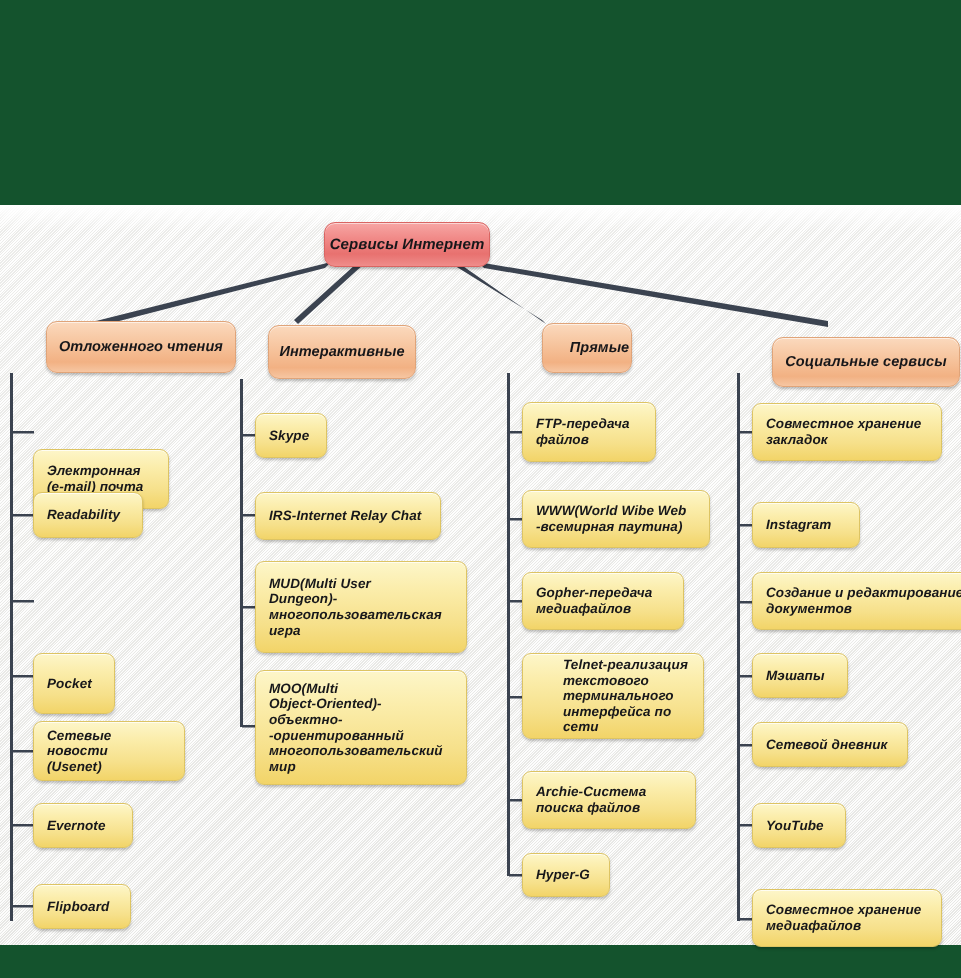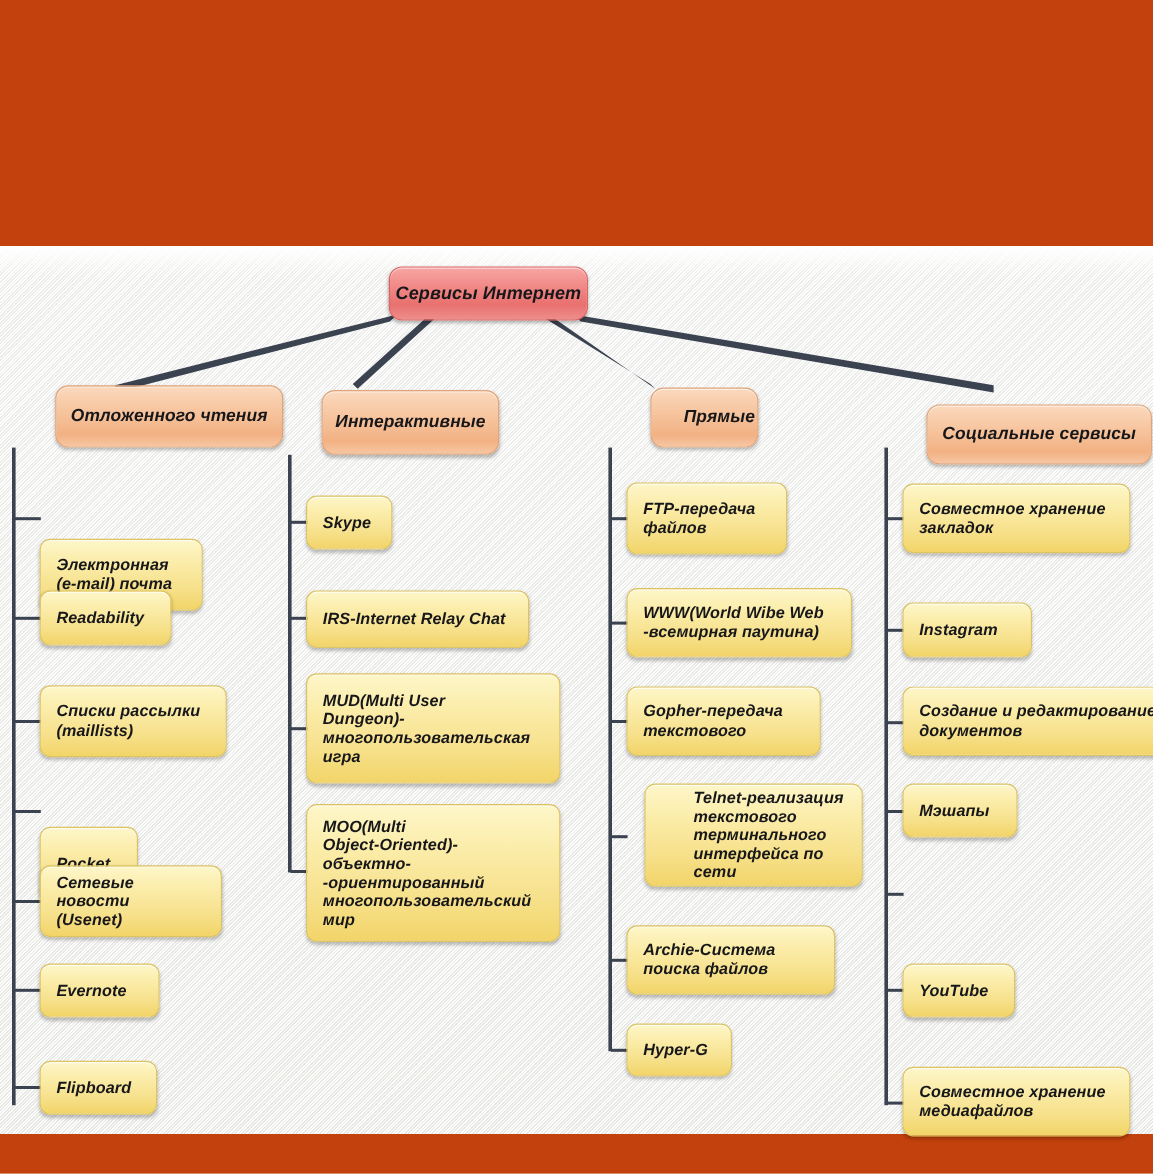--- a/index.html
+++ b/index.html
@@ -12,21 +12,21 @@
     width: 961px;
     height: 978px;
     font-family: "Liberation Sans", sans-serif;
     overflow: hidden;
   }
 
   #canvas {
     position: relative;
     width: 961px;
     height: 978px;
-    background: #c2410c;
+    background: #14532d;
     overflow: hidden;
   }
 
   
   #slide-bg {
     position: absolute;
     left: 0;
     top: 205px;
     width: 961px;
     height: 740px;
@@ -159,24 +159,22 @@
 
   <div class="node branch" style="left:496px; top:323px; width:90px; height:50px;padding-left:25px;">Прямые</div>
 
   <div class="node branch" style="left:726px; top:337px; width:188px; height:50px;">Социальные сервисы</div>
 
   <div class="node leaf" style="left:33px; top:402px; width:136px; height:60px;margin-top:47px;">Электронная
 (e-mail)  почта</div>
 
   <div class="node leaf" style="left:33px; top:492px; width:110px; height:46px;">Readability</div>
 
-  <div class="node leaf" style="left:33px; top:571px; width:156px; height:60px;">Списки рассылки
-(maillists)</div>
-
-  <div class="node leaf" style="left:33px; top:653px; width:82px; height:61px;margin-top:36px;">Pocket</div>
+
+  <div class="node leaf" style="left:33px; top:653px; width:82px; height:61px;">Pocket</div>
 
   <div class="node leaf" style="left:33px; top:721px; width:152px; height:60px;">Сетевые новости
 (Usenet)</div>
 
   <div class="node leaf" style="left:33px; top:803px; width:100px; height:45px;">Evernote</div>
 
   <div class="node leaf" style="left:33px; top:884px; width:98px; height:45px;">Flipboard</div>
 
   <div class="node leaf" style="left:255px; top:413px; width:72px; height:45px;">Skype</div>
 
@@ -194,41 +192,42 @@
 многопользовательский
 мир</div>
 
   <div class="node leaf" style="left:522px; top:402px; width:134px; height:60px;">FTP-передача
  файлов</div>
 
   <div class="node leaf" style="left:522px; top:490px; width:188px; height:58px;">WWW(World Wibe Web
 -всемирная паутина)</div>
 
   <div class="node leaf" style="left:522px; top:572px; width:162px; height:58px;">Gopher-передача
-текстового</div>
-
-  <div class="node leaf" style="left:537px; top:653px; width:182px; height:86px;padding-left:40px;">Telnet-реализация
+медиафайлов</div>
+
+  <div class="node leaf" style="left:522px; top:653px; width:182px; height:86px;padding-left:40px;">Telnet-реализация
 текстового
 терминального
 интерфейса по сети</div>
 
   <div class="node leaf" style="left:522px; top:771px; width:174px; height:58px;">Archie-Система
 поиска файлов</div>
 
   <div class="node leaf" style="left:522px; top:853px; width:88px; height:44px;">Hyper-G</div>
 
   <div class="node leaf" style="left:752px; top:403px; width:190px; height:58px;">Совместное хранение
 закладок</div>
 
   <div class="node leaf" style="left:752px; top:502px; width:108px; height:46px;">Instagram</div>
 
   <div class="node leaf overflow-right" style="left:752px; top:572px; width:224px; height:58px;">Создание и редактирование
 документов</div>
 
   <div class="node leaf" style="left:752px; top:653px; width:96px; height:45px;">Мэшапы</div>
 
+  <div class="node leaf" style="left:752px; top:722px; width:156px; height:45px;">Сетевой дневник</div>
 
   <div class="node leaf" style="left:752px; top:803px; width:94px; height:45px;">YouTube</div>
 
   <div class="node leaf" style="left:752px; top:889px; width:190px; height:58px;">Совместное хранение
 медиафайлов</div>
 
 </div>
 
 </body></html>

